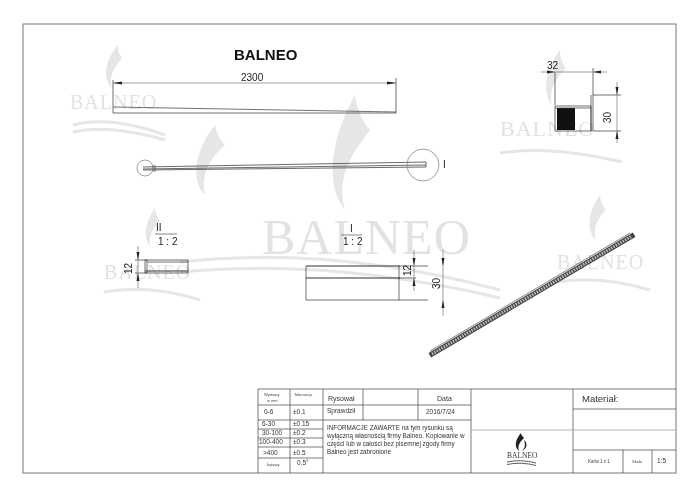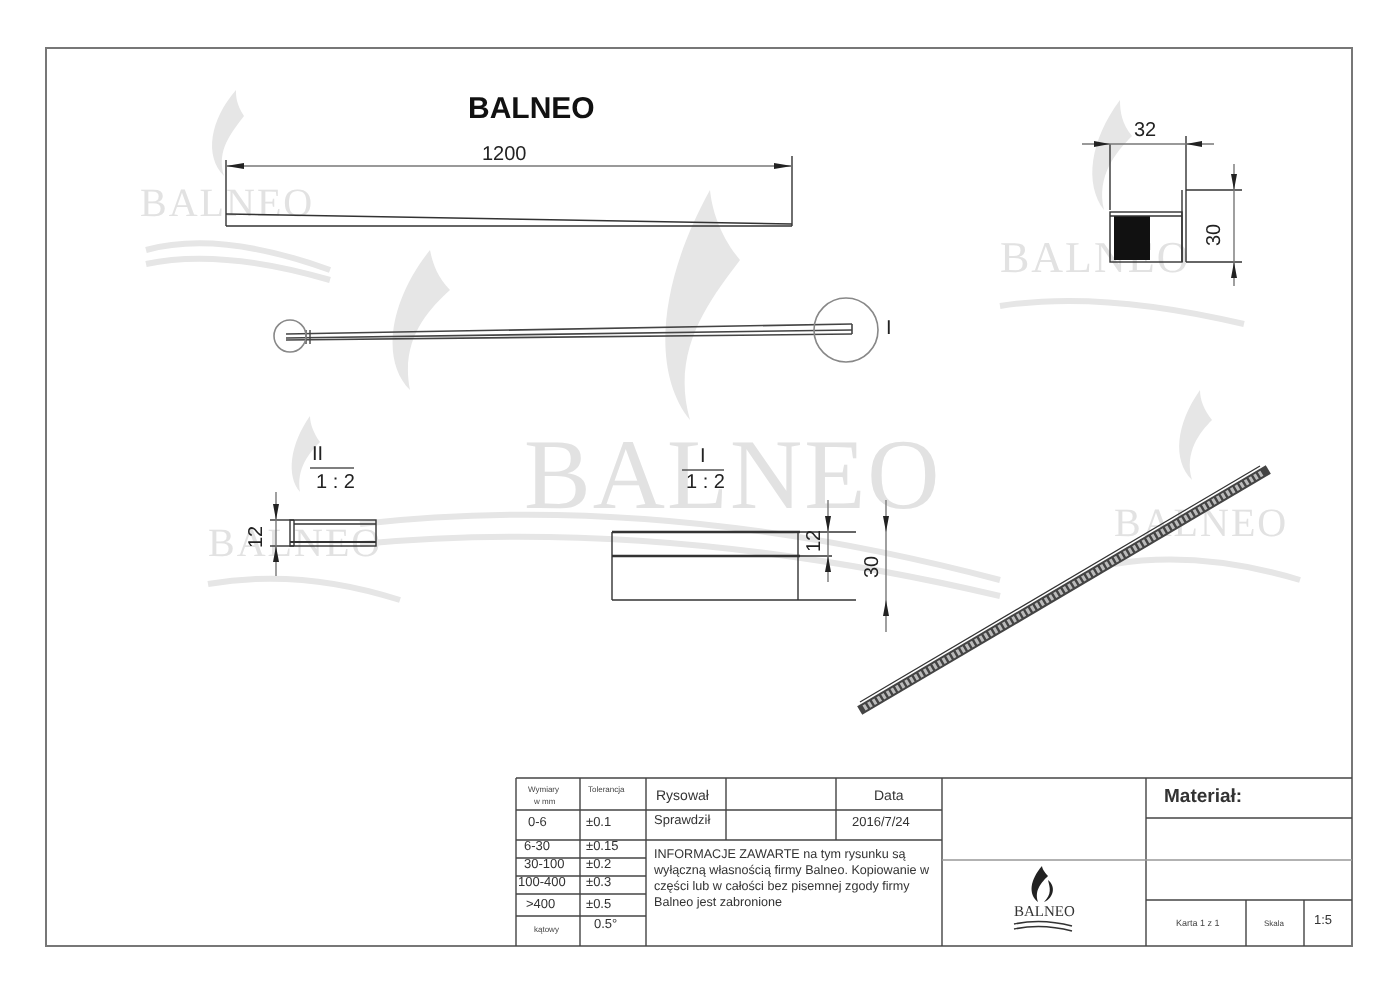--- a/index.html
+++ b/index.html
@@ -153,22 +153,22 @@
 
     <g>
       <path d="M521 433 C515 440 514 447 519 451 C517 445 521 441 524 438 C522 436 521 434 521 433 Z" fill="#222"></path>
       <path d="M524 440 C528 443 527 449 522 451 C526 447 525 444 524 440 Z" fill="#222"></path>
       <path d="M507 462 Q521 459 536 463" stroke="#333" stroke-width="0.8" fill="none"></path>
       <path d="M507 464.5 Q521 461.5 536 465.5" stroke="#333" stroke-width="0.8" fill="none"></path>
     </g>
   </svg>
 
   <div class="txt title" style="left:234px;top:47px;">BALNEO</div>
-  <div class="txt dim" style="left:241px;top:73px;">1200</div>
-  <div class="txt dim" style="left:567px;top:61px;">32</div>
+  <div class="txt dim" style="left:241px;top:73px;">2300</div>
+  <div class="txt dim" style="left:547px;top:61px;">32</div>
   <div class="txt dim" style="left:603px;top:112px;transform:rotate(-90deg);transform-origin:left top;top:123px;">30</div>
   <div class="txt lbl" style="left:443px;top:160px;">I</div>
 
   <div class="txt lbl" style="left:156px;top:223px;text-align:center;">II</div>
   <div class="txt lbl" style="left:158px;top:237px;">1 : 2</div>
   <div class="txt dim" style="left:124px;top:274px;transform:rotate(-90deg);transform-origin:left top;">12</div>
 
   <div class="txt lbl" style="left:350px;top:224px;">I</div>
   <div class="txt lbl" style="left:343px;top:237px;">1 : 2</div>
   <div class="txt dim" style="left:403px;top:276px;transform:rotate(-90deg);transform-origin:left top;">12</div>
@@ -195,18 +195,18 @@
   <div class="tb tb-m" style="left:366px;top:395px;"></div>
   <div class="tb" style="left:327px;top:408px;">Sprawdził</div>
   <div class="tb" style="left:366px;top:408px;"></div>
   <div class="tb tb-m" style="left:437px;top:395px;">Data</div>
   <div class="tb" style="left:426px;top:409px;">2016/7/24</div>
 
   <div class="info" style="left:327px;top:424px;width:143px;">INFORMACJE ZAWARTE na tym rysunku są wyłączną własnością firmy Balneo. Kopiowanie w części lub w całości bez pisemnej zgody firmy Balneo jest zabronione</div>
 
   <div class="tb" style="left:507px;top:452px;font-family:'Liberation Serif',serif;font-size:7.5px;">BALNEO</div>
 
-  <div class="tb tb-l" style="left:582px;top:394px;font-weight:bold;">Materiał:</div>
+  <div class="tb tb-l" style="left:582px;top:394px;">Materiał:</div>
   <div class="tb" style="left:580px;top:415px;"></div>
   <div class="tb tb-s" style="left:588px;top:460px;font-size:4.5px;">Karta 1 z 1</div>
   <div class="tb tb-s" style="left:632px;top:460px;">Skala</div>
   <div class="tb" style="left:657px;top:458px;">1:5</div>
 </div>
 
 </body></html>

